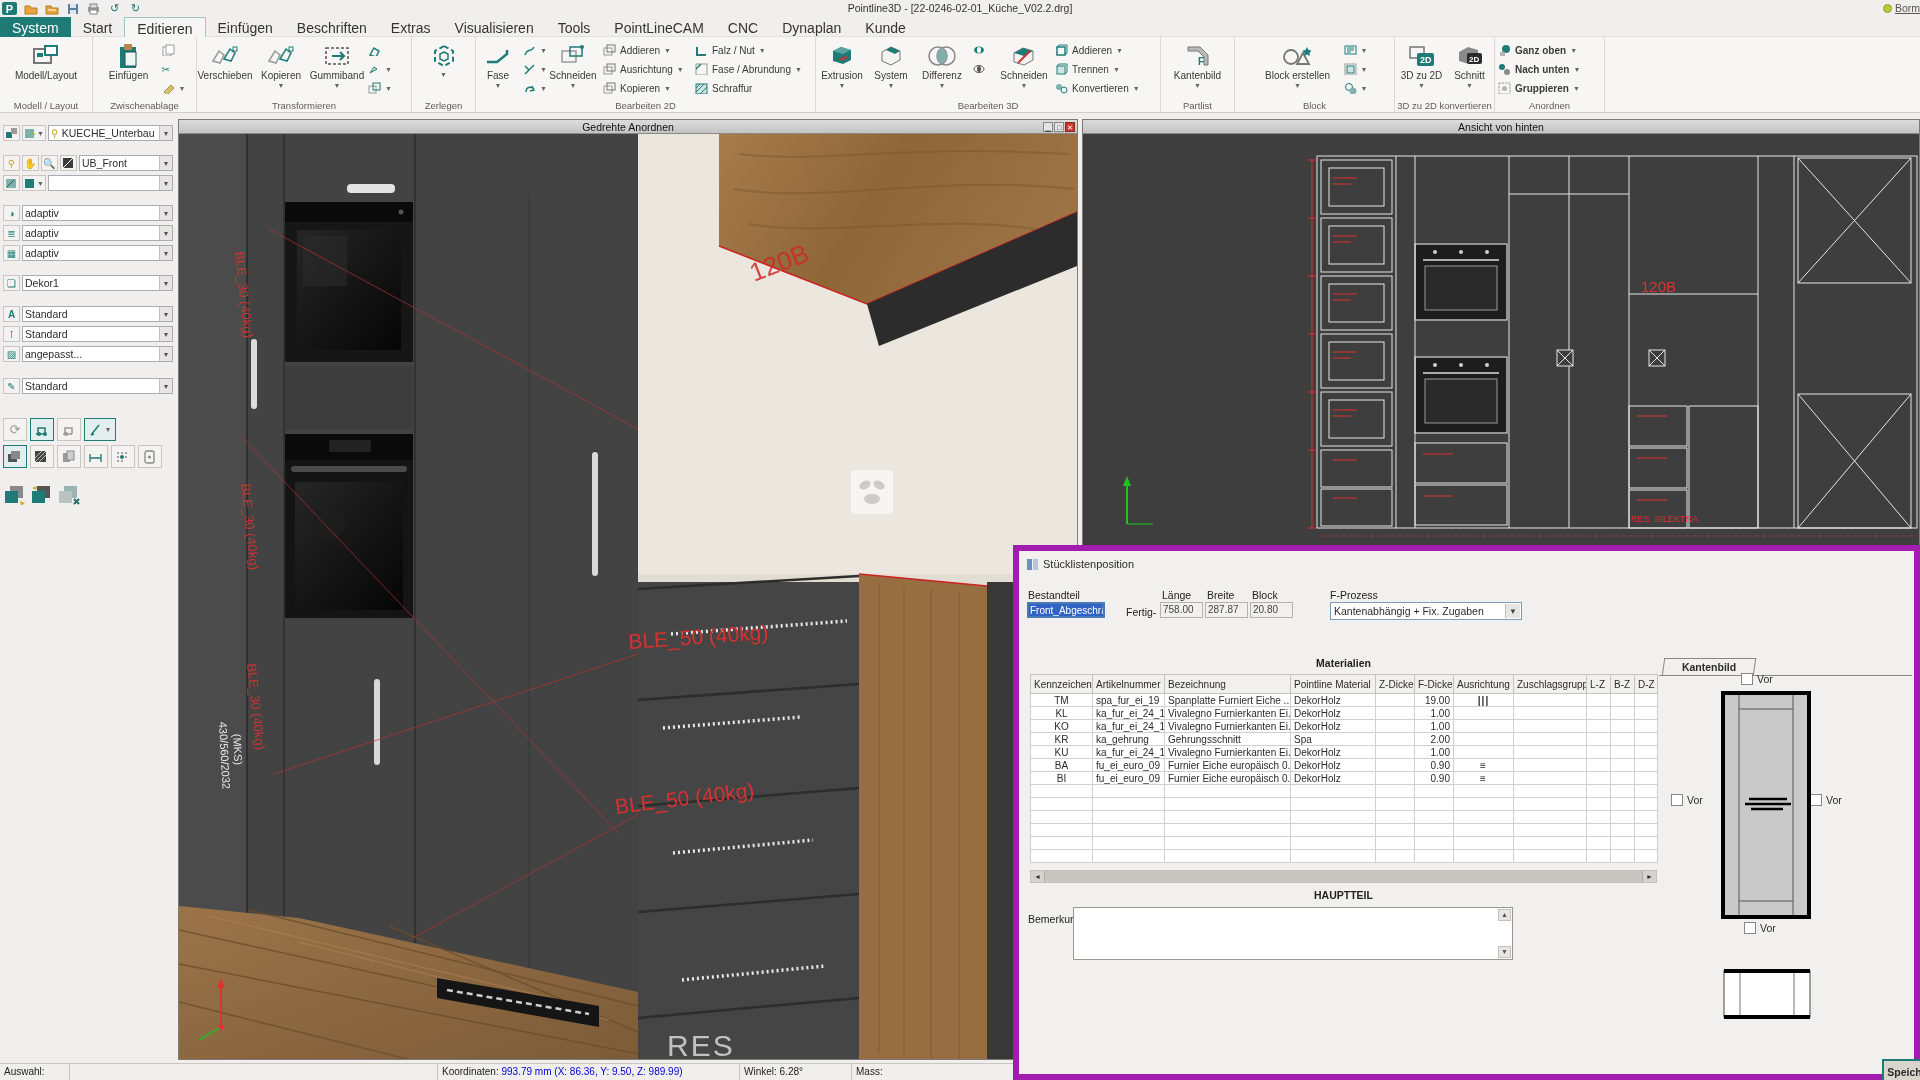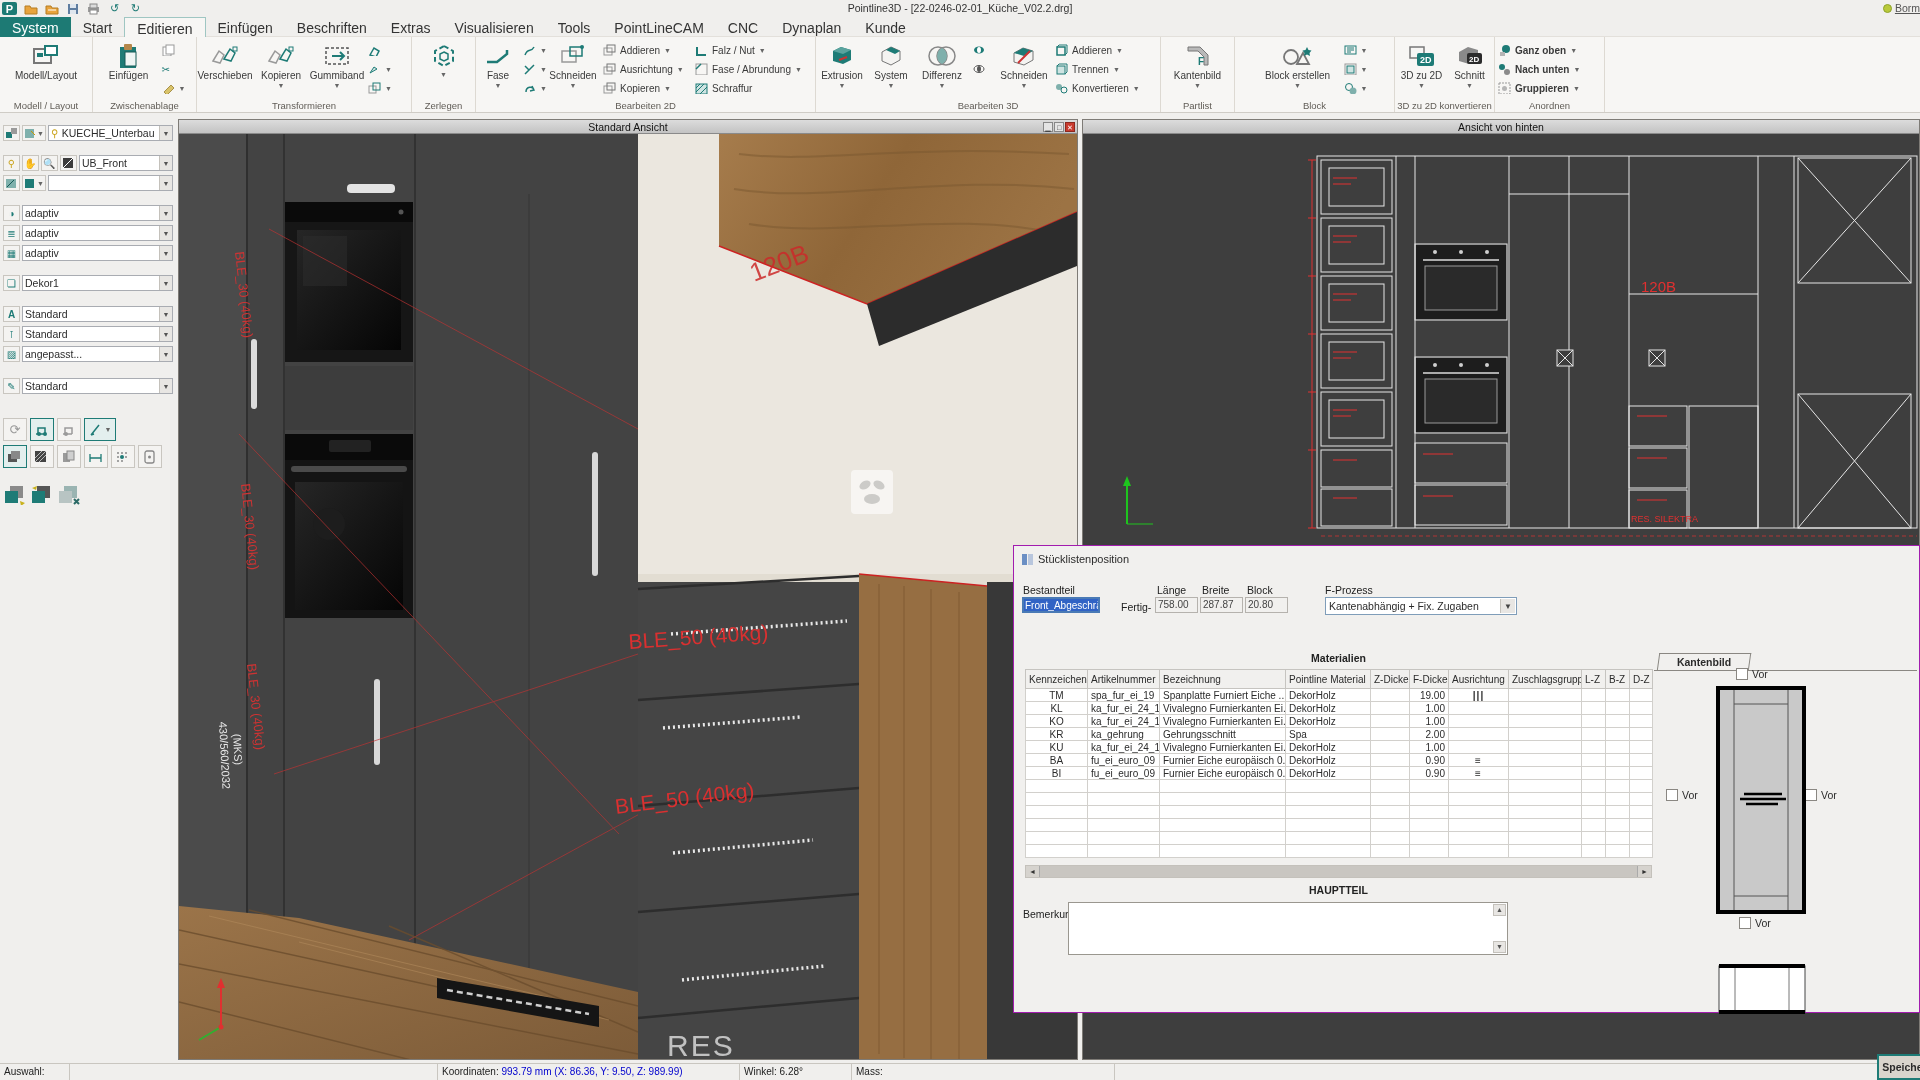--- a/index.html
+++ b/index.html
@@ -37,21 +37,21 @@
   .ibtn{width:17px;height:16px;border:1px solid #c9c6c0;background:#f4f3f1;display:flex;align-items:center;justify-content:center;font-size:10px;color:#1e7b76;}
   .tbtn{width:24px;height:23px;border:1px solid #c9c6c0;background:#f4f3f1;display:flex;align-items:center;justify-content:center;font-size:13px;color:#1e7b76;}
   .tbtn.on{border:1px solid #1e7b76;background:#e3efee;}
   
   .view{position:absolute;border:1px solid #7e7b76;background:#3c3c3c;}
   .vtitle{height:14px;background:linear-gradient(#dcdcdc,#c3c3c3);border-bottom:1px solid #8a8a8a;font-size:10.5px;color:#111;text-align:center;line-height:14px;position:relative;}
   .wbtns{position:absolute;right:2px;top:2px;display:flex;gap:1px;}
   .wb{width:10px;height:10px;border:1px solid #888;background:#e4e4e4;font-size:7px;line-height:9px;text-align:center;color:#333;}
   .wb.close{background:#c93b2f;color:#fff;border-color:#8d281f;}
   
-  #dialog{position:absolute;left:1013px;top:545px;width:907px;height:468px;background:#f1f0ee;border:1px solid #a21caf;font-size:10.5px;z-index:9;}
+  #dialog{position:absolute;left:1013px;top:545px;width:907px;height:535px;background:#f1f0ee;border:6px solid #a21caf;font-size:10.5px;z-index:9;}
   .dlabel{position:absolute;color:#222;}
   .dinput{position:absolute;height:16px;border:1px solid #7f9db9;background:#fff;font-size:10px;padding:1px 2px;overflow:hidden;white-space:nowrap;}
   .dinput.dis{background:#f1f0ee;color:#444;border:1px solid #b5b2ad;}
   .dinput.sel{border:2px solid #4a7ab5;background:#fff;padding:0;}
   .dinput.sel span{background:#3163c5;color:#fff;display:inline-block;padding:1px 1px;}
   .combo{position:absolute;height:18px;border:1px solid #7f9db9;background:#fff;padding:2px 16px 0 3px;overflow:hidden;white-space:nowrap;}
   .combo .da{position:absolute;right:1px;top:1px;bottom:1px;width:15px;background:#e8e6e3;border-left:1px solid #c4c1bb;font-size:8px;color:#444;display:flex;align-items:center;justify-content:center;}
   #mtable{position:absolute;left:11px;top:123px;width:627px;border-collapse:collapse;table-layout:fixed;background:#fff;}
   #mtable th{border:1px solid #c6c4c0;background:#f1f0ee;font-weight:normal;font-size:10px;height:19px;padding:0 3px;text-align:left;white-space:nowrap;overflow:hidden;}
   #mtable td{border:1px solid #d2d0cc;font-size:10px;height:13px;padding:0 3px;white-space:nowrap;overflow:hidden;}
@@ -751,21 +751,21 @@
             <rect x="6" y="1" width="13" height="12" fill="#9ab4b2"></rect>
             <rect x="1" y="6" width="13" height="12" fill="#b8c4c3"></rect>
             <path d="M16 14 l5 5 m0 -5 l-5 5" stroke="#2b6a66" stroke-width="2"></path>
           </svg>
         </span>
     </div>
   </div>
 
   <div class="view" style="left:178px;top:119px;width:900px;height:941px;">
     <div class="vtitle">
-      <span>Standard Ansicht</span>
+      <span>Gedrehte Anordnen</span>
       <span class="wbtns">
           <span class="wb">▁</span>
           <span class="wb">□</span>
           <span class="wb close">✕</span>
         </span>
     </div>
     <svg width="898" height="925" viewBox="0 0 898 925">
       <defs>
         <linearGradient id="glassg" x1="0" y1="0" x2="1" y2="1">
           <stop offset="0" stop-color="#262626"></stop>

